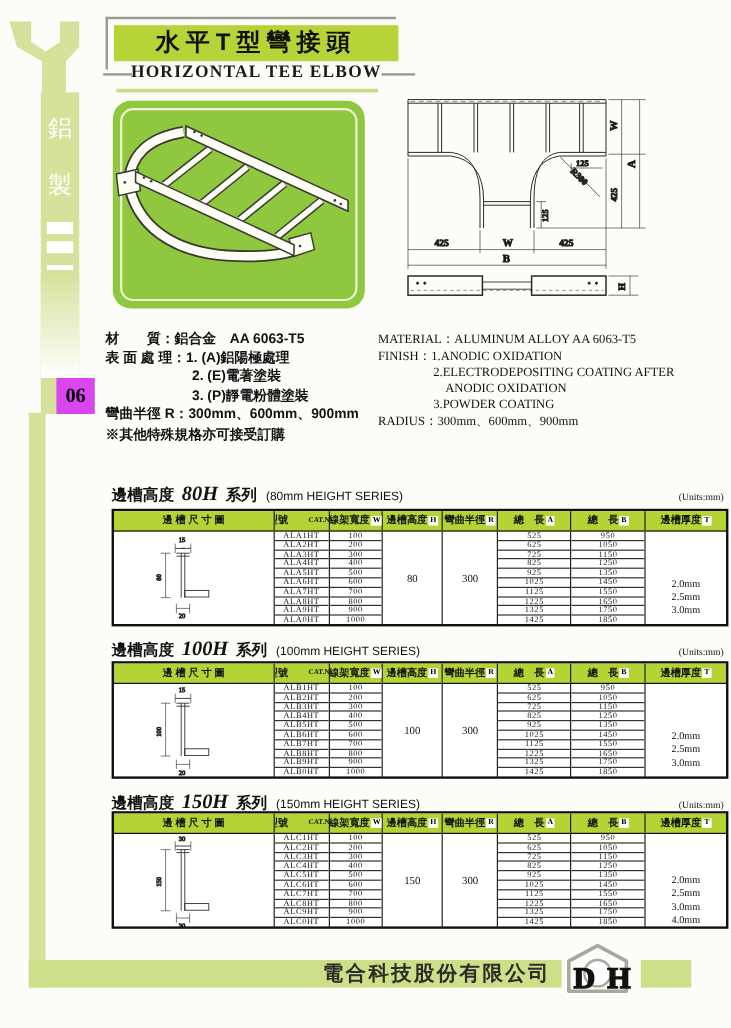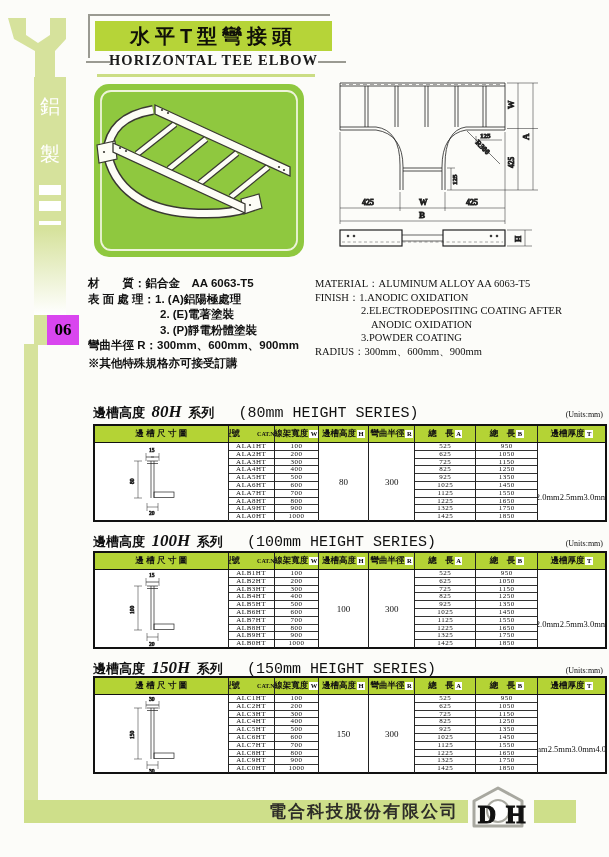--- a/index.html
+++ b/index.html
@@ -36,40 +36,40 @@
   .spec-zh .gap-top{margin-top:2px;}
   .spec-en{left:315px;top:277px;width:292px;font-family:"Liberation Serif",serif;
            font-size:10.5px;line-height:13.6px;}
   .spec-en .ind1{padding-left:46px;}
   .spec-en .ind2{padding-left:56px;}
 
   
   .sec-title{left:93px;width:510px;height:20px;}
   .t-zh{font-weight:bold;font-size:13px;}
   .t-code{font-family:"Liberation Serif",serif;font-weight:bold;font-size:17px;padding:0 2px;font-style:italic;}
-  .t-en{font-family:Liberation Mono, monospace;font-size:15px;margin-left:20px;}
+  .t-en{font-family:Liberation Sans, sans-serif;font-size:10px;margin-left:3px;}
   .t-units{position:absolute;right:0;top:8px;font-family:"Liberation Serif",serif;font-size:8px;}
 
   .spec-table{left:93px;width:510px;height:94px;border:2px solid #111;background:#fff;box-sizing:content-box;}
   .thead{display:flex;height:16px;background:#b4d335;border-bottom:1.5px solid #111;}
   .th{box-sizing:border-box;border-right:1px solid #222;display:flex;align-items:center;
       justify-content:center;font-weight:bold;font-size:8.5px;white-space:nowrap;overflow:hidden;}
   .badge{background:#fff;color:#000;font-family:"Liberation Serif",serif;font-weight:bold;
          font-size:6.5px;line-height:7.5px;padding:0 1.5px;margin-left:1px;display:inline-block;}
   .catno{font-family:"Liberation Serif",serif;font-weight:bold;font-size:6px;margin-left:1px;}
   .tbody{display:flex;height:78px;border-radius:13px;}
   .col{box-sizing:border-box;border-right:1px solid #222;overflow:hidden;}
   .c0{width:136px;} .c1{width:47px;gap:16px;} .c2{width:45px;} .c3{width:51px;} .c4{width:47px;}
   .c5{width:62px;} .c6{width:63px;} .c7{width:68px;border-right:none;}
   .tcell{height:7.8px;line-height:7.9px;border-bottom:1px solid #333;box-sizing:border-box;
          font-family:"Liberation Serif",serif;font-size:7px;text-align:center;letter-spacing:.5px;}
   .tcell:last-child{border-bottom:none;}
   .merged{display:flex;align-items:center;justify-content:center;
           font-family:"Liberation Serif",serif;font-size:9px;}
-  .thick{flex-direction:row;margin-top:31px;}
+  .thick{flex-direction:column;margin-top:31px;}
   .tline{font-family:"Liberation Serif",serif;font-size:8.5px;line-height:11px;text-align:center;}
 
   
   .foot-bar{left:24px;top:800px;width:444px;height:23px;background:#cedf8a;}
   .foot-bar2{left:534px;top:800px;width:42px;height:23px;background:#cedf8a;}
   .company{left:258px;top:800px;width:212px;height:23px;line-height:23px;text-align:center;
            font-weight:bold;font-size:17px;letter-spacing:2px;color:#2d2d28;}
   .logo{left:466px;top:785px;width:64px;height:44px;}
 
   svg text{font-family:"Liberation Serif",serif;fill:#111;}

